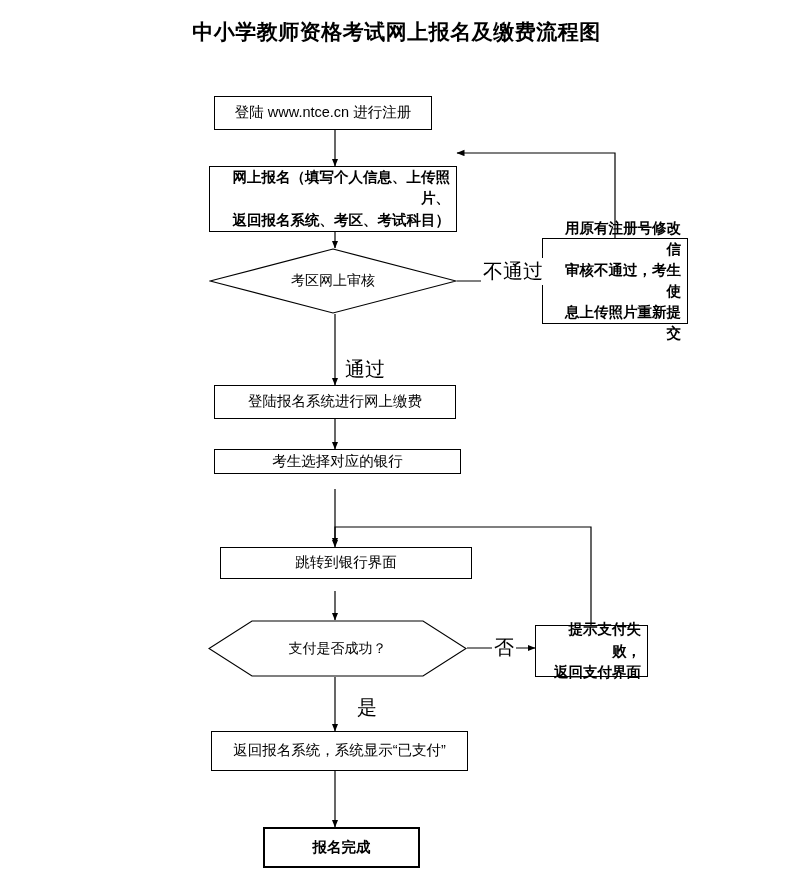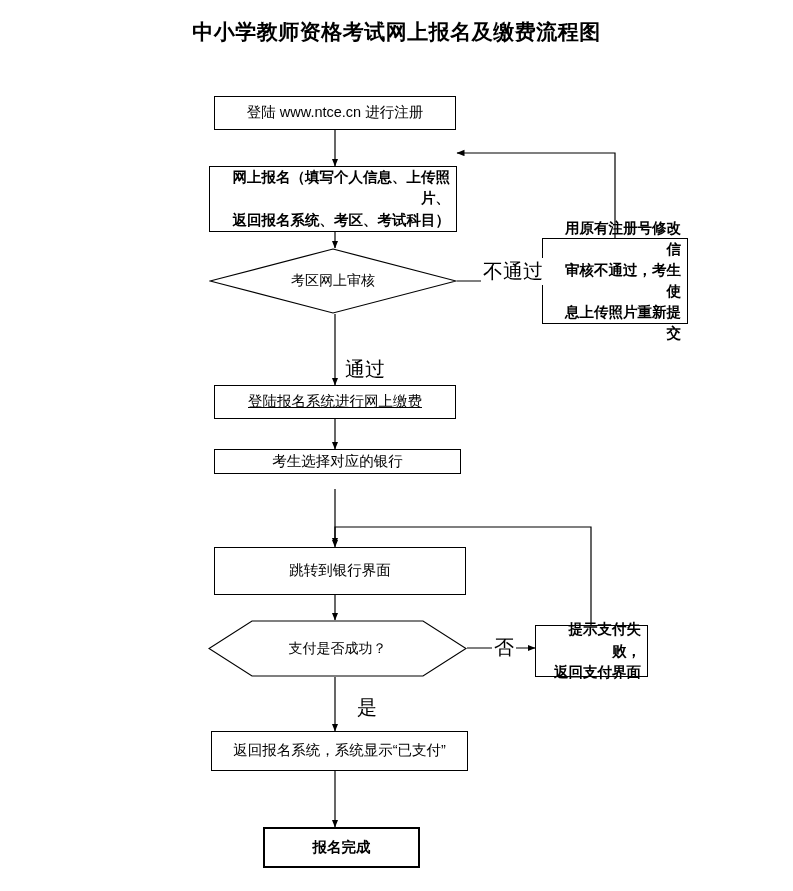--- a/index.html
+++ b/index.html
@@ -134,21 +134,21 @@
       <line x1="467" y1="648" x2="535" y2="648" marker-end="url(#arrow)"></line>
 
       <path d="M591,625 L591,527 L335,527 L335,545" marker-end="url(#arrow)"></path>
 
       <line x1="335" y1="677" x2="335" y2="731" marker-end="url(#arrow)"></line>
 
       <line x1="335" y1="771" x2="335" y2="827" marker-end="url(#arrow)"></line>
     </g>
   </svg>
 
-  <div class="node rect" style="left:214px; top:96px; width:242px; height:34px;text-align:center;">
+  <div class="node rect" style="left:214px; top:96px; width:218px; height:34px;text-align:center;">
     <div class="inner">
         <span class="ln">登陆 www.ntce.cn 进行注册</span>
       </div>
   </div>
 
   <div class="node rect align-left" style="left:209px; top:166px; width:248px; height:66px;">
     <div class="inner">
       <span class="ln">网上报名（填写个人信息、上传照片、</span>
       <span class="ln">返回报名系统、考区、考试科目）</span>
     </div>
@@ -162,33 +162,33 @@
   </div>
 
   <div class="node rect align-left" style="left:542px; top:238px; width:146px; height:86px;">
     <div class="inner">
       <span class="ln">用原有注册号修改信</span>
       <span class="ln">审核不通过，考生使</span>
       <span class="ln">息上传照片重新提交</span>
     </div>
   </div>
 
-  <div class="node rect" style="left:214px; top:385px; width:242px; height:34px;text-decoration:underline;">
+  <div class="node rect" style="left:214px; top:385px; width:242px; height:34px;">
     <div class="inner">
         <span class="ln">登陆报名系统进行网上缴费</span>
       </div>
   </div>
 
   <div class="node rect" style="left:214px; top:449px; width:247px; height:25px;">
     <div class="inner">
         <span class="ln">考生选择对应的银行</span>
       </div>
   </div>
 
-  <div class="node rect" style="left:214px; top:547px; width:252px; height:48px;">
+  <div class="node rect" style="left:220px; top:547px; width:252px; height:32px;">
     <div class="inner">
         <span class="ln">跳转到银行界面</span>
       </div>
   </div>
 
   <div class="shape-wrap" style="left:208px; top:620px; width:259px; height:57px;">
     <svg width="259" height="57" viewBox="0 0 259 57">
       <polygon points="44,1 215,1 258,28.5 215,56 44,56 1,28.5" fill="#ffffff" stroke="#000000" stroke-width="1.2"></polygon>
     </svg>
     <div class="shape-label">支付是否成功？</div>

